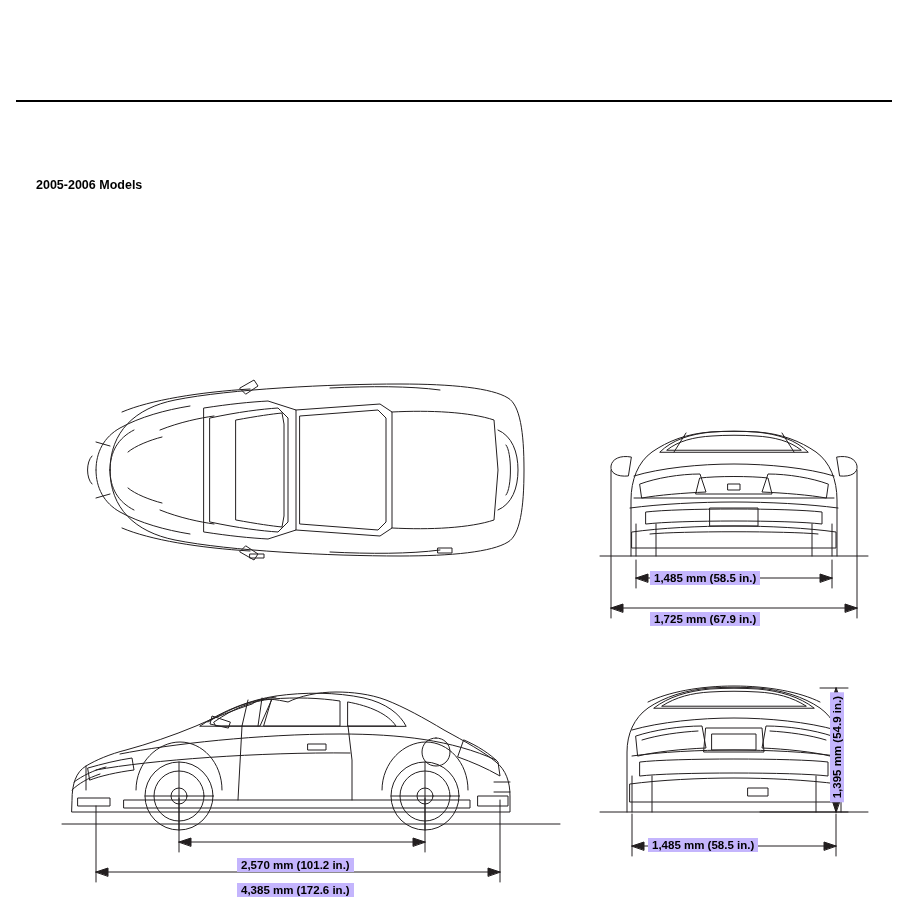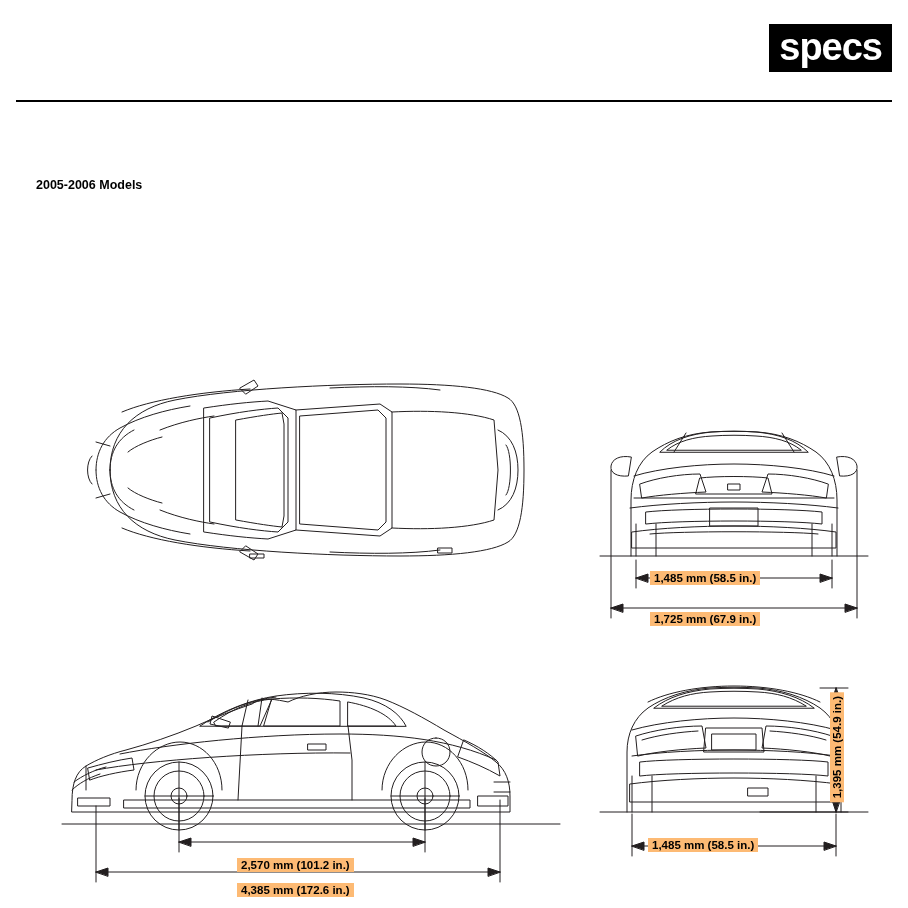--- a/index.html
+++ b/index.html
@@ -31,37 +31,36 @@
     font-size:12.5px; font-weight:bold;
   }
 
   
   svg.draw { position:absolute; left:0; top:0; width:908px; height:908px; }
 
   
   .dim {
     position:absolute;
     font-size:11.5px; font-weight:bold;
-    background:#fdba74;
+    background:#c4b5fd;
     padding:0 4px;
     white-space:nowrap;
     line-height:14px;
   }
   .dim.vert {
     writing-mode: vertical-rl;
     transform: rotate(180deg);
     padding:4px 0;
   }
 </style>
 </head>
 <body>
 
 <div class="page">
 
-  <div class="specs-badge">specs</div>
   <div class="header-rule"></div>
   <div class="model-years">2005-2006 Models</div>
 
   <svg class="draw" viewBox="0 0 908 908">
     <g fill="none" stroke="#231f20" stroke-width="1" stroke-linejoin="round" stroke-linecap="round">
 
       <g transform="translate(0,0)">
 
         <path d="M110 470
                  C110 432, 135 408, 175 400

